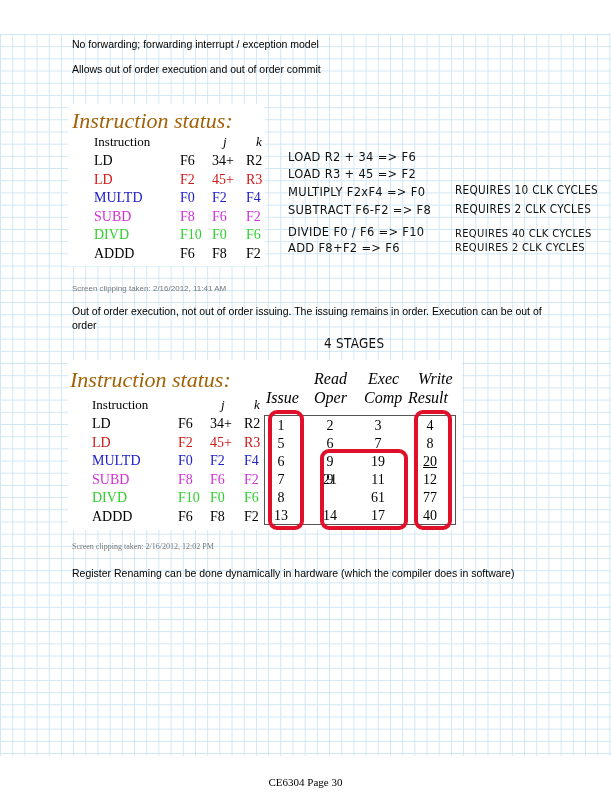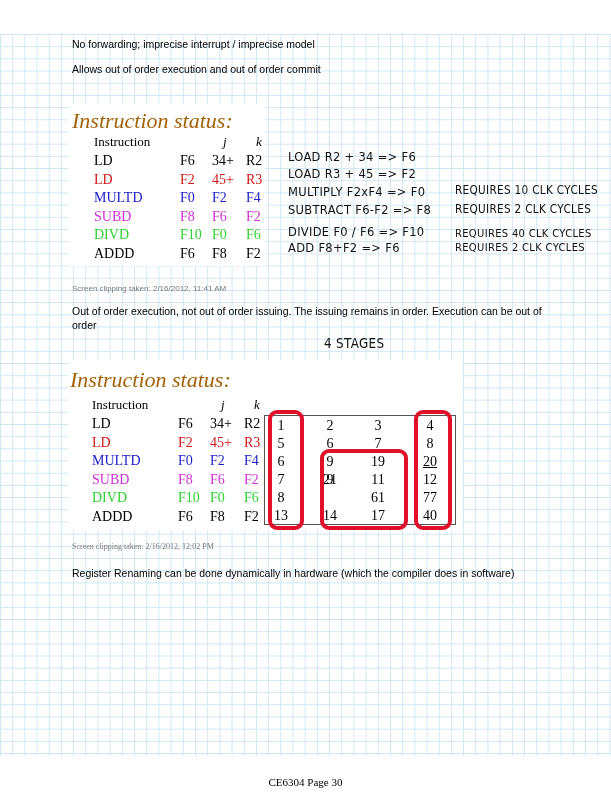--- a/index.html
+++ b/index.html
@@ -52,21 +52,21 @@
   .footer {
     position: absolute; left: 0; width: 611px; top: 776px; text-align: center;
     font-family: "Liberation Serif", serif; font-size: 11px; color: #000;
   }
 </style>
 </head>
 <body>
 
 <div class="grid"></div>
 
-<div class="note" style="top:37px;">No forwarding; imprecise interrupt / imprecise model</div>
+<div class="note" style="top:37px;">No forwarding; forwarding interrupt / exception model</div>
 <div class="note" style="top:62px;">Allows out of order execution and out of order commit</div>
 
 <div class="clip" style="left:68px; top:104px; width:197px; height:162px;">
   <div class="title" style="left:4px; top:4px;">Instruction status:</div>
   <div class="itab" id="clip1-table" style="left:26px; top:30px; width:170px; height:130px;">
     <div class="row hdr" style="top:0;">
       <span class="cell" style="left:0;">Instruction</span>
       <span class="cell italic" style="left:129px;">j</span>
       <span class="cell italic" style="left:162px;">k</span>
     </div>
@@ -166,20 +166,29 @@
         <span class="cell" style="left: 152px;">F6</span>
       </div>
       <div class="row" style="top: 111.5px; color: rgb(0, 0, 0);">
         <span class="cell" style="left: 0px;">ADDD</span>
         <span class="cell" style="left: 86px;">F6</span>
         <span class="cell" style="left: 118px;">F8</span>
         <span class="cell" style="left: 152px;">F2</span>
       </div>
     </div>
 
+  <div class="italic" style="position:absolute; left:200px; top:10px; width:196px; height:40px; font-size:16px;">
+    <span style="position:absolute; left:46px; top:0;">Read</span>
+    <span style="position:absolute; left:100px; top:0;">Exec</span>
+    <span style="position:absolute; left:150px; top:0;">Write</span>
+    <span style="position:absolute; left:-2px; top:19px;">Issue</span>
+    <span style="position:absolute; left:46px; top:19px;">Oper</span>
+    <span style="position:absolute; left:96px; top:19px;">Comp</span>
+    <span style="position:absolute; left:140px; top:19px;">Result</span>
+  </div>
 
   <div class="status-table" style="left:196px; top:55px; width:190px; height:108px;">
     <div id="status-rows" style="position:absolute; left:0; top:0; width:190px; height:108px;">
         <div class="scol" style="left: 4px; width: 24px; top: 2px;">1</div>
         <div class="scol" style="left: 50px; width: 30px; top: 2px;">2</div>
         <div class="scol" style="left: 98px; width: 30px; top: 2px;">3</div>
         <div class="scol" style="left: 150px; width: 30px; top: 2px;">4</div>
         <div class="scol" style="left: 4px; width: 24px; top: 20px;">5</div>
         <div class="scol" style="left: 50px; width: 30px; top: 20px;">6</div>
         <div class="scol" style="left: 98px; width: 30px; top: 20px;">7</div>

